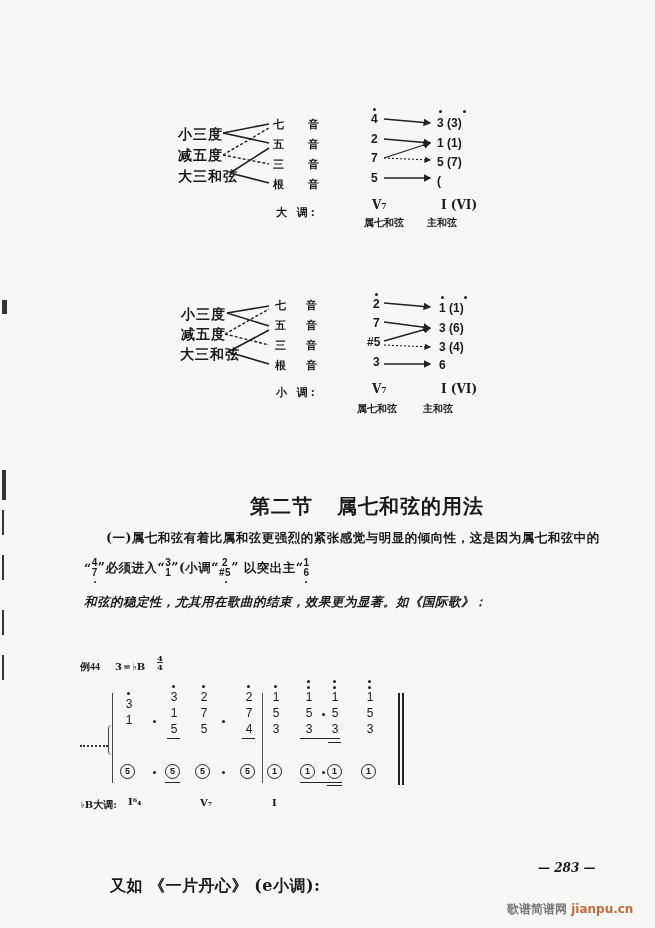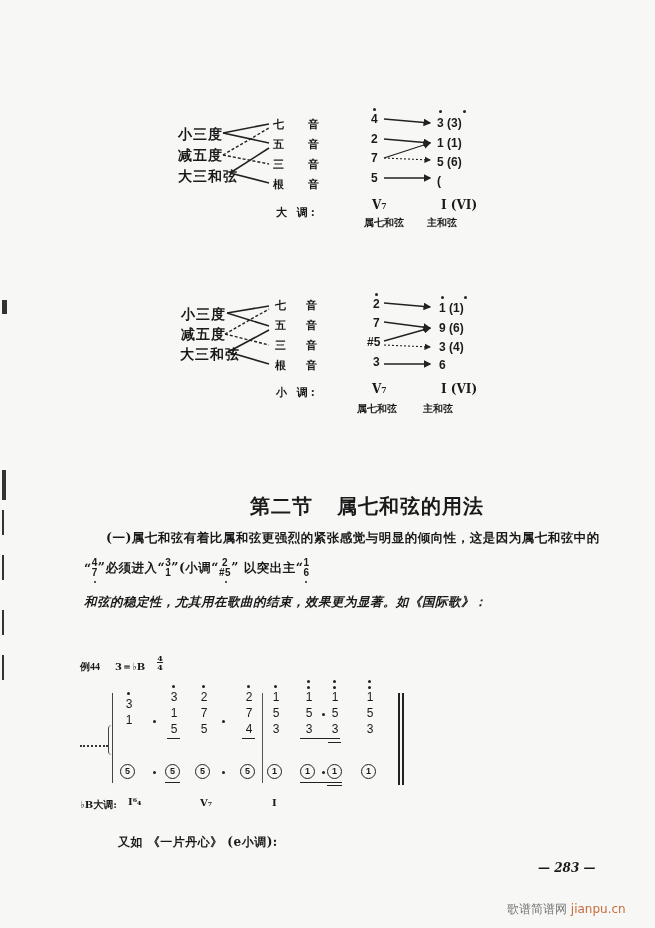--- a/index.html
+++ b/index.html
@@ -77,21 +77,21 @@
   <div class="dot" style="left:373px;top:108px;"></div>
   <span class="abs num" style="left:371px;top:112px;">4</span>
   <span class="abs num" style="left:371px;top:132px;">2</span>
   <span class="abs num" style="left:371px;top:151px;">7</span>
   <span class="abs num" style="left:371px;top:171px;">5</span>
 
   <div class="dot" style="left:439px;top:110px;"></div>
   <div class="dot" style="left:463px;top:110px;"></div>
   <span class="abs num" style="left:437px;top:116px;white-space:pre;">3 (3)</span>
   <span class="abs num" style="left:437px;top:136px;white-space:pre;">1 (1)</span>
-  <span class="abs num" style="left:437px;top:155px;white-space:pre;">5 (6)</span>
+  <span class="abs num" style="left:437px;top:155px;white-space:pre;">5 (7)</span>
   <span class="abs num" style="left:437px;top:174px;white-space:pre;">(</span>
 
   <span class="abs num" style="left:372px;top:198px;font-family:'DejaVu Serif',serif;">V₇</span>
   <span class="abs num" style="left:441px;top:198px;font-family:'DejaVu Serif',serif;">I (VI)</span>
   <span class="abs small" style="left:364px;top:216px;">属七和弦</span>
   <span class="abs small" style="left:427px;top:216px;">主和弦</span>
 </div>
 
 <div>
   <span class="abs lbl" style="left:181px;top:306px;">小三度</span>
@@ -110,21 +110,21 @@
 
   <div class="dot" style="left:375px;top:293px;"></div>
   <span class="abs num" style="left:373px;top:297px;">2</span>
   <span class="abs num" style="left:373px;top:316px;">7</span>
   <span class="abs num" style="left:367px;top:335px;">#5</span>
   <span class="abs num" style="left:373px;top:355px;">3</span>
 
   <div class="dot" style="left:441px;top:296px;"></div>
   <div class="dot" style="left:464px;top:296px;"></div>
   <span class="abs num" style="left:439px;top:301px;white-space:pre;">1 (1)</span>
-  <span class="abs num" style="left:439px;top:321px;white-space:pre;">9 (6)</span>
+  <span class="abs num" style="left:439px;top:321px;white-space:pre;">3 (6)</span>
   <span class="abs num" style="left:439px;top:340px;white-space:pre;">3 (4)</span>
   <span class="abs num" style="left:439px;top:358px;white-space:pre;">6</span>
 
   <span class="abs num" style="left:372px;top:382px;font-family:'DejaVu Serif',serif;">V₇</span>
   <span class="abs num" style="left:441px;top:382px;font-family:'DejaVu Serif',serif;">I (VI)</span>
   <span class="abs small" style="left:357px;top:402px;">属七和弦</span>
   <span class="abs small" style="left:423px;top:402px;">主和弦</span>
 </div>
 
 <div class="binding" style="left:2px;top:300px;height:14px;width:5px;"></div>
@@ -253,20 +253,20 @@
     <div class="uline" style="left:327px;top:785px;width:15px;"></div>
     <span class="circ" style="left:361px;top:764px;">1</span>
   </div>
 
   <span class="abs small" style="left:80px;top:798px;">♭B大调:</span>
   <span class="abs small" style="left:128px;top:796px;">I⁶₄</span>
   <span class="abs small" style="left:200px;top:797px;">V₇</span>
   <span class="abs small" style="left:272px;top:797px;">I</span>
 </div>
 
-<div class="abs para" style="left:110px;top:834px;font-size:12px;margin-left:8px;">又如 《一片丹心》 (e小调):</div>
+<div class="abs para" style="left:110px;top:876px;font-size:16px;">又如 《一片丹心》 (e小调):</div>
 
 <div class="abs" style="left:538px;top:861px;font-size:12px;font-weight:bold;font-style:italic;white-space:nowrap;">— 283 —</div>
 
-<div class="abs" style="left:507px;top:901px;white-space:nowrap;font-size:12px;">
+<div class="abs" style="left:507px;top:901px;white-space:nowrap;font-size:12px;font-weight:bold;">
   <span style="color:#777;font-family:'DejaVu Sans',sans-serif;">歌谱简谱网</span>
   <span style="color:#c96b3a;font-family:'DejaVu Sans',sans-serif;">jianpu.cn</span>
 </div>
 
 </body></html>

